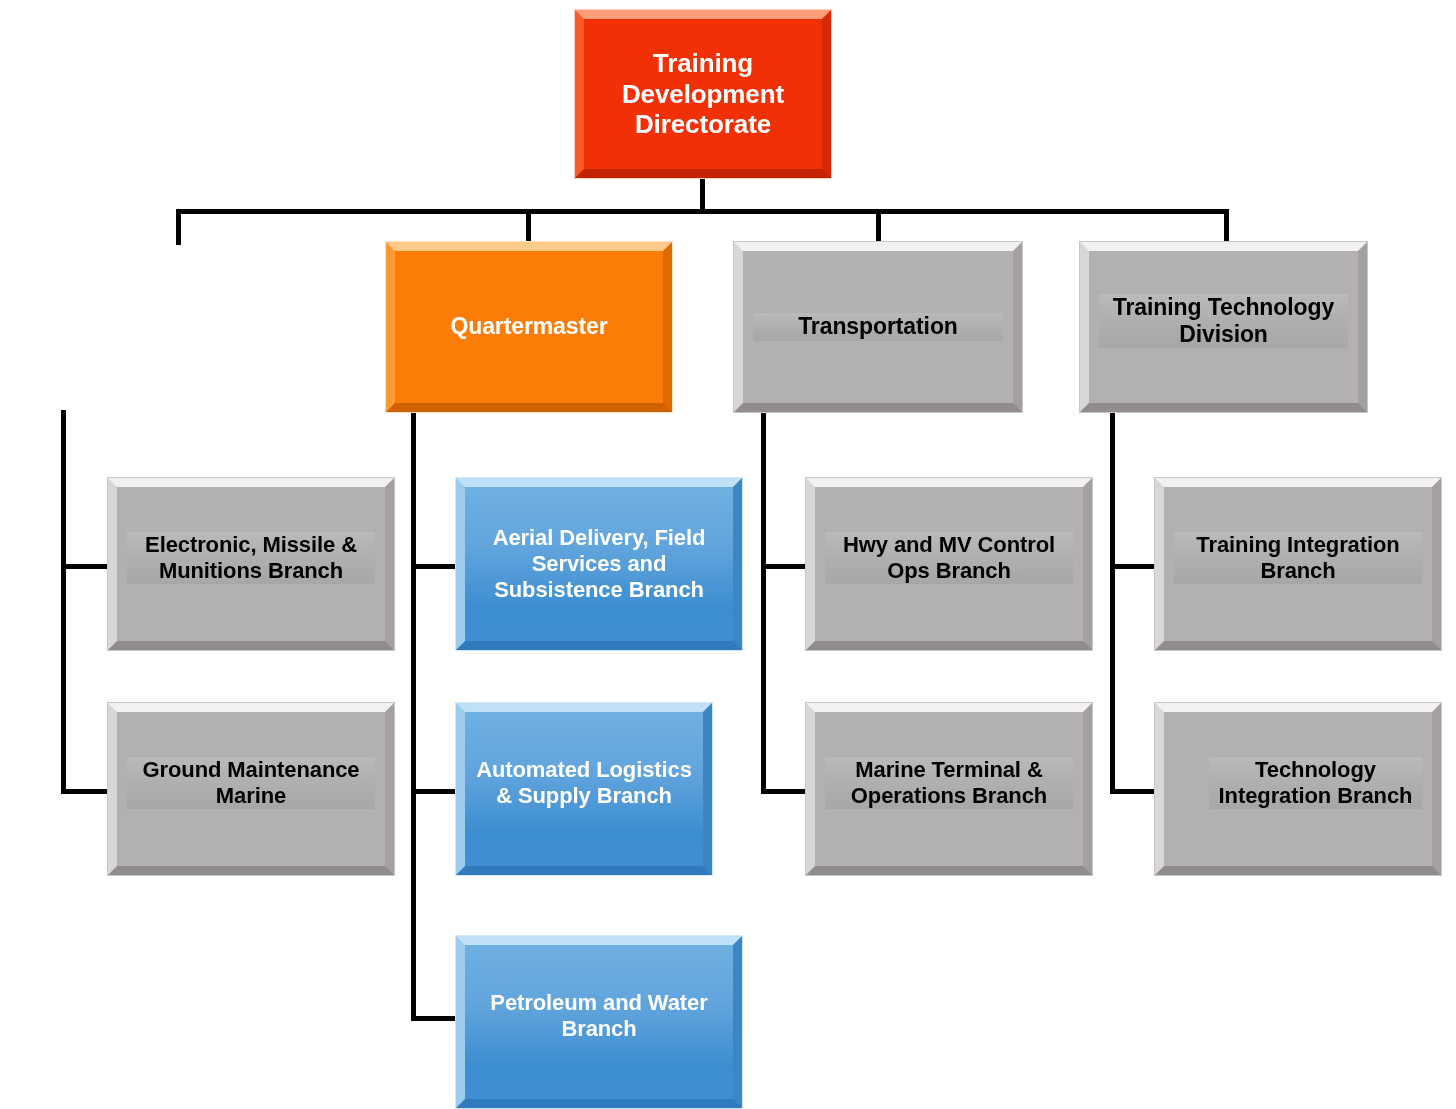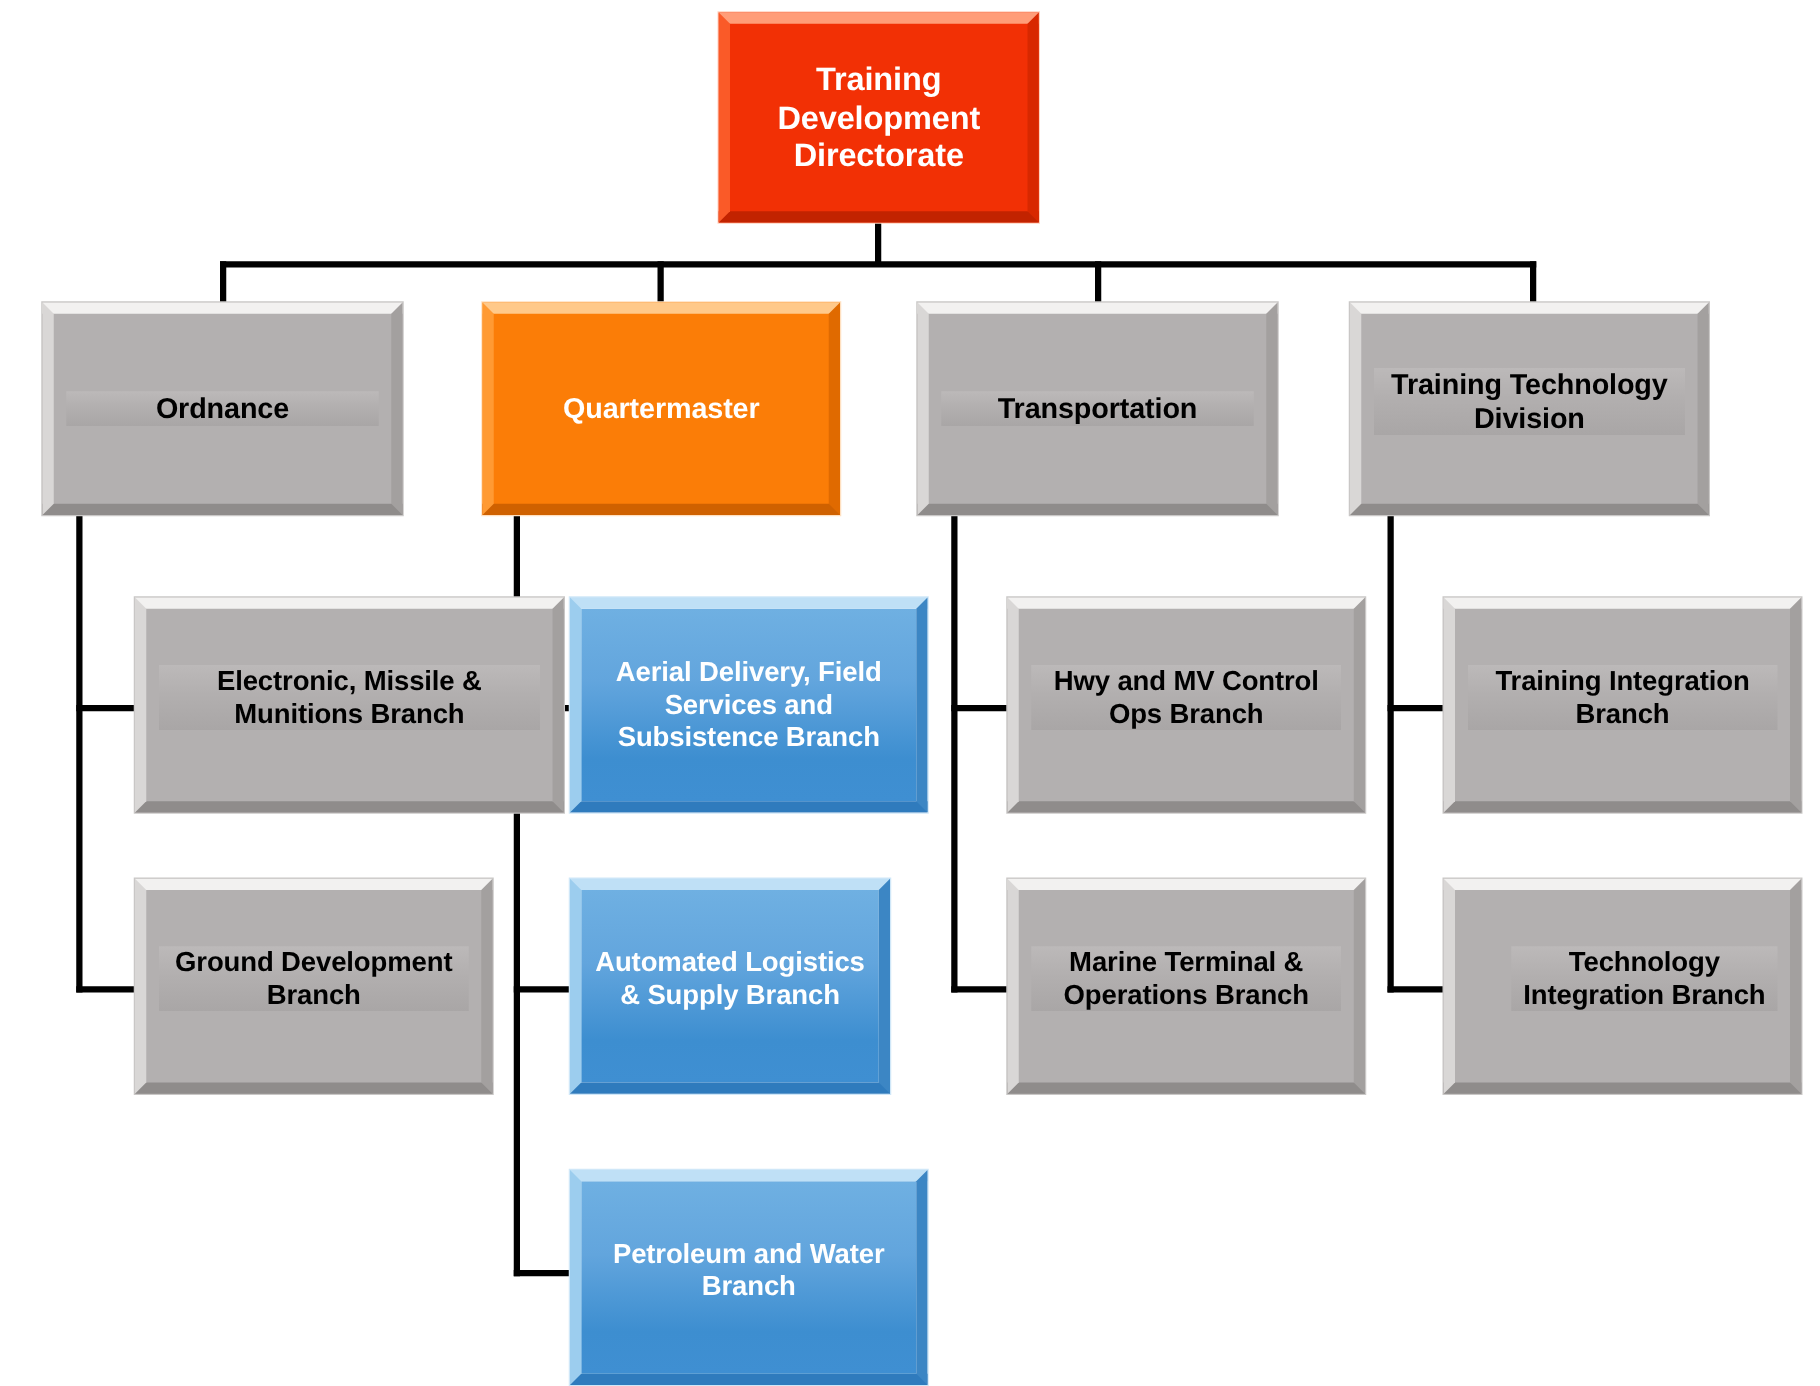--- a/index.html
+++ b/index.html
@@ -128,42 +128,39 @@
   <div class="conn" style="left:761px; top:789px; width:51px; height:5px;"></div>
 
   <div class="conn" style="left:1110px; top:410px; width:5px; height:384px;"></div>
   <div class="conn" style="left:1110px; top:564px; width:51px; height:5px;"></div>
   <div class="conn" style="left:1110px; top:789px; width:51px; height:5px;"></div>
 
   <div class="node red t-root" style="left:575px; top:10px; width:256px; height:168px;">
     <span class="label">Training Development Directorate</span>
   </div>
 
-  <div class="node grey t-div" style="left:34px; top:242px; width:288px; height:170px;">
-    <span class="label">Ordnance</span>
-  </div>
 
   <div class="node orange t-div" style="left:386px; top:242px; width:286px; height:170px;">
     <span class="label">Quartermaster</span>
   </div>
 
   <div class="node grey t-div" style="left:734px; top:242px; width:288px; height:170px;">
     <span class="label">Transportation</span>
   </div>
 
   <div class="node grey t-div nudge-up" style="left:1080px; top:242px; width:287px; height:170px;">
     <span class="label">Training Technology Division</span>
   </div>
 
-  <div class="node grey t-leaf nudge-up" style="left:108px; top:478px; width:343px; height:172px;">
+  <div class="node grey t-leaf nudge-up" style="left:108px; top:478px; width:286px; height:172px;">
     <span class="label">Electronic, Missile &amp; Munitions Branch</span>
   </div>
 
   <div class="node grey t-leaf nudge-up" style="left:108px; top:703px; width:286px; height:172px;">
-    <span class="label">Ground Development Branch</span>
+    <span class="label">Ground Maintenance Marine</span>
   </div>
 
   <div class="node blue t-leaf" style="left:456px; top:478px; width:286px; height:172px;">
     <span class="label">Aerial Delivery, Field Services and Subsistence Branch</span>
   </div>
 
   <div class="node blue t-leaf nudge-up" style="left:456px; top:703px; width:256px; height:172px;">
     <span class="label">Automated Logistics &amp; Supply Branch</span>
   </div>
 

